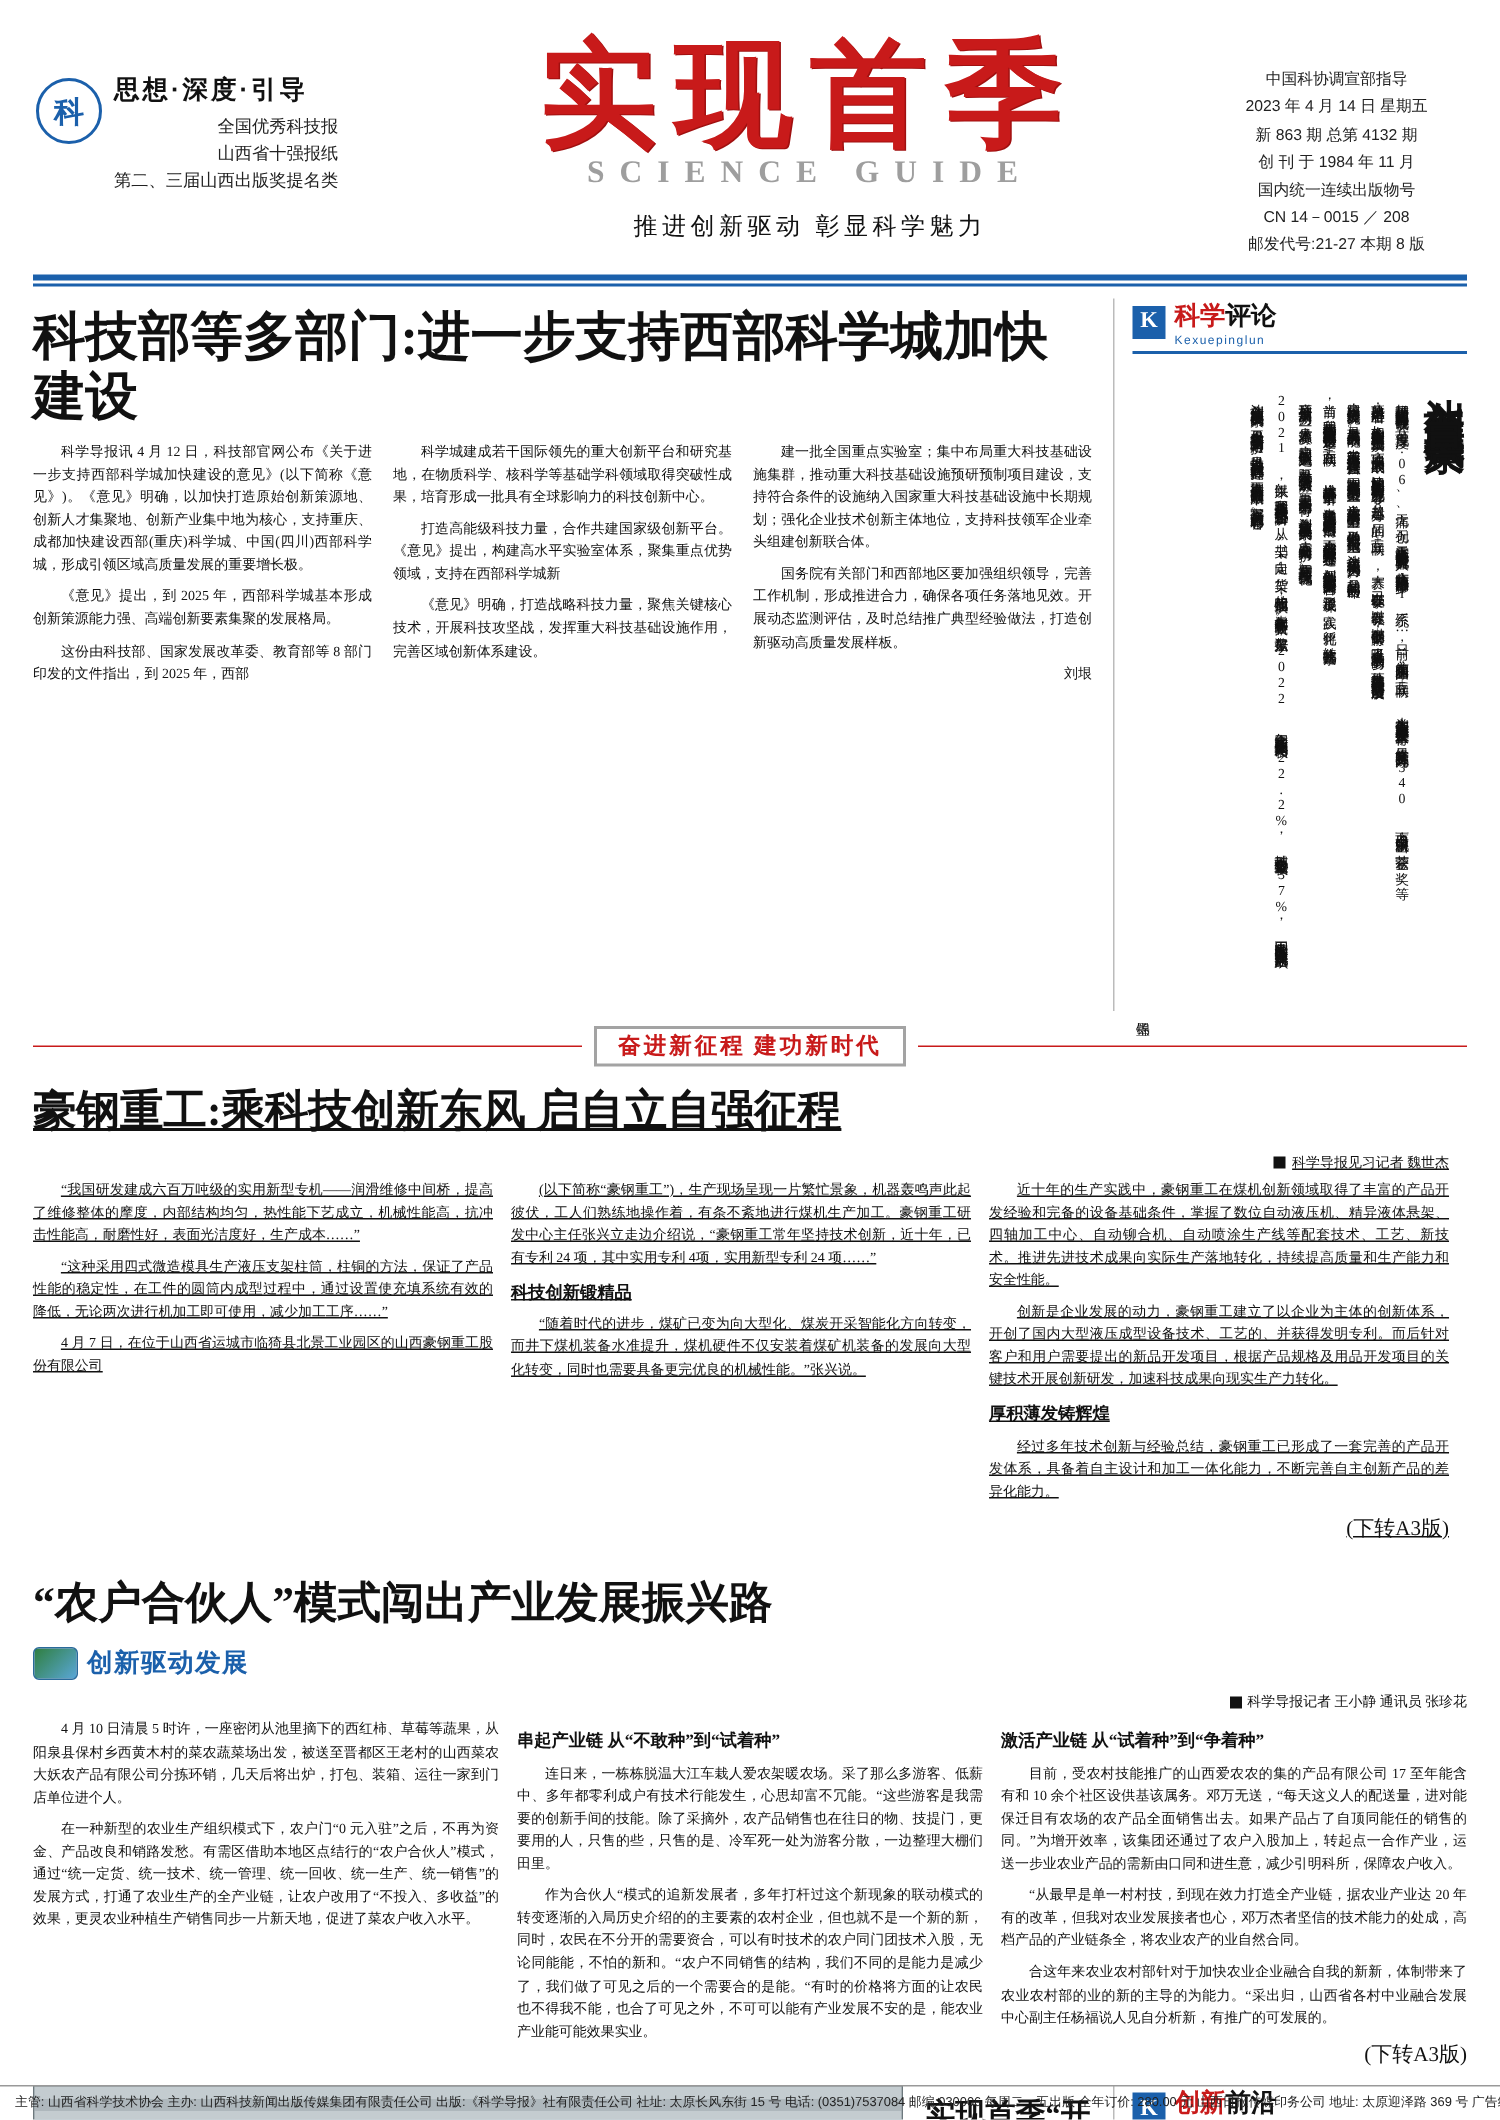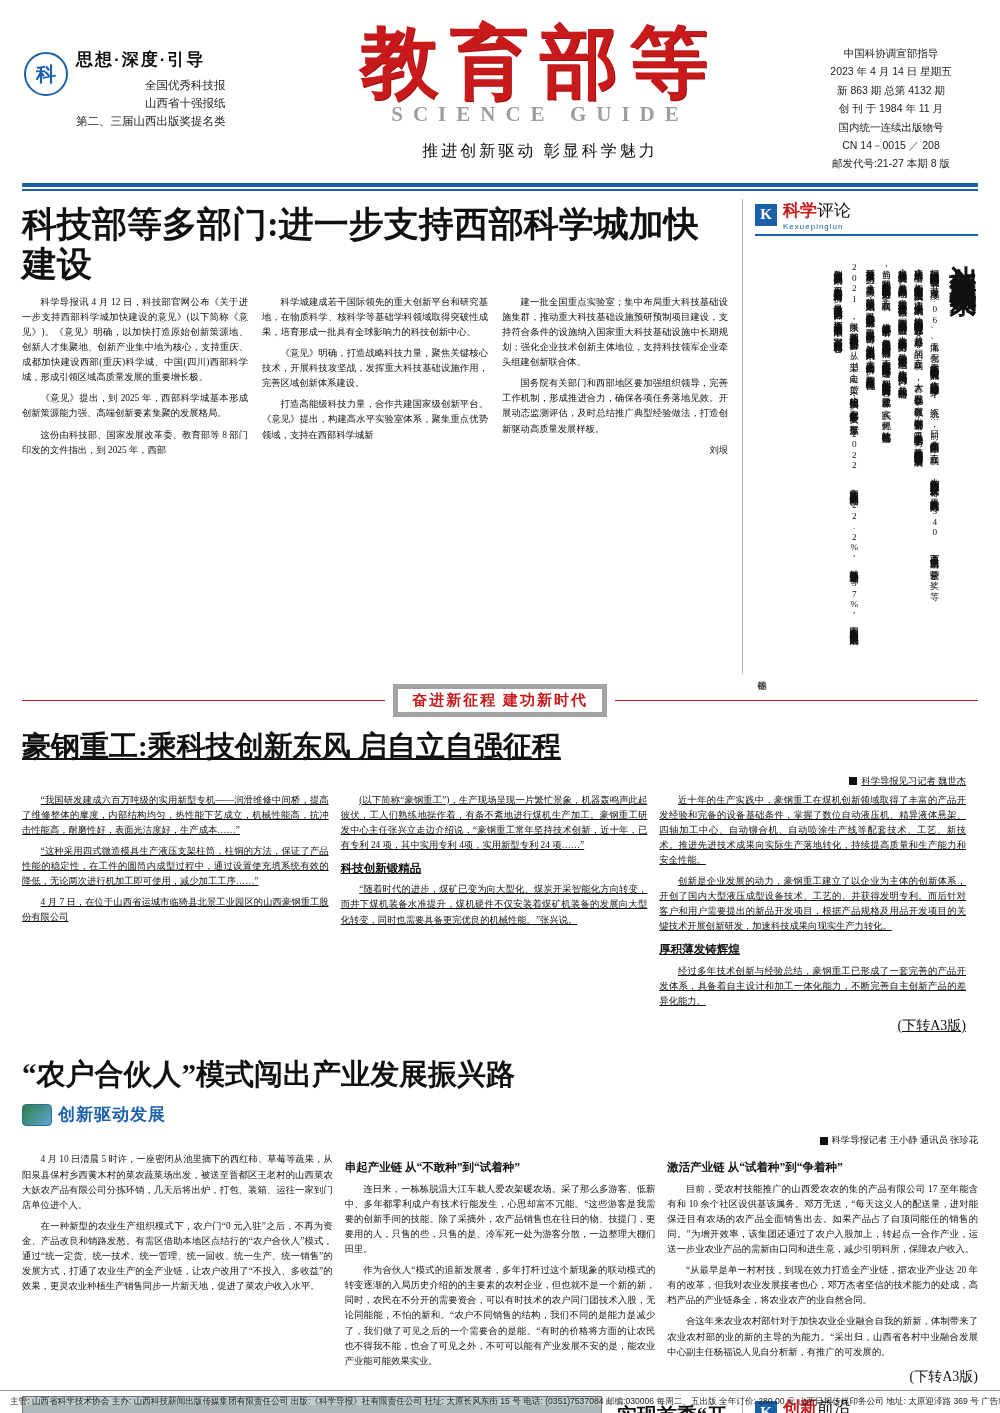--- a/index.html
+++ b/index.html
@@ -61,42 +61,42 @@
   .byline { text-align:right; font-size:9.3px; margin-top:4px; }
 
   
   .comment-col { width:236px; border-left:1px solid #bbb; padding-left:12px; }
   .brand-row { display:flex; align-items:center; gap:6px; border-bottom:2px solid #1b60ab; padding-bottom:3px;}
   .brand-k {
     width:22px;height:22px;background:#1b60ab;color:#fff;font-weight:bold;
     display:flex;align-items:center;justify-content:center;font-size:15px;font-family:"Liberation Serif",serif;
   }
   .brand-cn { color:#c81a1a; font-size:17px; font-weight:bold; }
-  .brand-cn2 { color:#111; font-size:17px; font-weight:normal; }
+  .brand-cn2 { color:#111; font-size:17px; font-weight:bold; }
   .brand-en { font-size:8px; color:#1b60ab; font-family:"Liberation Sans",sans-serif; letter-spacing:1px;}
   .vert-block { display:flex; margin-top:8px; height:430px; }
   .vert-title {
     writing-mode:vertical-rl; text-orientation:upright;
     font-size:27px; font-weight:bold; letter-spacing:2px;
     line-height:1.16; margin-left:4px; order:2; height:100%;
   }
   .vert-body {
     writing-mode:vertical-rl; text-orientation:upright;
     font-size:9.2px; line-height:1.75; letter-spacing:0.5px;
     height:100%; order:1; flex:1; text-align:justify;
   }
   .vert-body p { margin:0 0 4px 0; text-indent:2em;}
   .vert-sign { writing-mode:vertical-rl; text-orientation:upright; font-size:9.2px; order:0; align-self:flex-end;}
 
   
   .banner { display:flex; align-items:center; margin:10px 4px 4px 4px; }
   .banner .ln { flex:1; height:1px; background:#c81a1a; }
   .banner .txt {
     color:#c81a1a; font-weight:bold; font-size:15px; letter-spacing:2px;
-    border:5px solid #a3a3a3; padding:2px 14px; margin:0 8px;
+    border:2px solid #a3a3a3; padding:2px 14px; margin:0 8px;
   }
 
   
   .sec2 { display:flex; gap:14px; padding:0 4px; }
   .sec2-left { flex:1; border-right:1px solid #bbb; padding-right:12px;}
   .sec2-head { font-size:29px; font-weight:bold; margin:6px 0 8px 0; letter-spacing:0; }
   .src-line { font-size:9.3px; margin:0 0 5px 0;text-align:right; }
   .src-mark { display:inline-block; width:8px; height:8px; background:#111; margin-right:4px; vertical-align:middle;}
   .cols3 { display:flex; gap:12px; font-size:9.3px; line-height:1.62; text-align:justify; }
   .cols3 .col { flex:1; }
@@ -153,21 +153,21 @@
     <div class="mh-left">
       <div class="mh-logo">科</div>
       <div class="mh-left-txt">
         <div class="mh-slogan">思想·深度·引导</div>
         <div class="mh-sub">全国优秀科技报</div>
         <div class="mh-sub">山西省十强报纸</div>
         <div class="mh-sub">第二、三届山西出版奖提名类</div>
       </div>
     </div>
     <div class="mh-center">
-      <div class="mh-title">教育部等</div>
+      <div class="mh-title">实现首季</div>
       <div class="mh-title-en">SCIENCE  GUIDE</div>
       <div class="mh-tagline">推进创新驱动  彰显科学魅力</div>
     </div>
     <div class="mh-right">
       <div>中国科协调宣部指导</div>
       <div>2023 年 4 月 14 日 星期五</div>
       <div>新 863 期 总第 4132 期</div>
       <div>创 刊 于 1984 年 11 月</div>
       <div>国内统一连续出版物号</div>
       <div>CN 14－0015 ／ 208</div>
@@ -182,22 +182,22 @@
     <div class="lead-left">
       <div class="lead-headline">科技部等多部门:进一步支持西部科学城加快建设</div>
       <div class="lead-cols">
         <div class="col">
           <p>科学导报讯 4 月 12 日，科技部官网公布《关于进一步支持西部科学城加快建设的意见》(以下简称《意见》)。《意见》明确，以加快打造原始创新策源地、创新人才集聚地、创新产业集中地为核心，支持重庆、成都加快建设西部(重庆)科学城、中国(四川)西部科学城，形成引领区域高质量发展的重要增长极。</p>
           <p>《意见》提出，到 2025 年，西部科学城基本形成创新策源能力强、高端创新要素集聚的发展格局。</p>
           <p>这份由科技部、国家发展改革委、教育部等 8 部门印发的文件指出，到 2025 年，西部</p>
         </div>
         <div class="col">
           <p>科学城建成若干国际领先的重大创新平台和研究基地，在物质科学、核科学等基础学科领域取得突破性成果，培育形成一批具有全球影响力的科技创新中心。</p>
+          <p>打造高能级科技力量，合作共建国家级创新平台。《意见》提出，构建高水平实验室体系，聚集重点优势领域，支持在西部科学城新</p>
           <p>《意见》明确，打造战略科技力量，聚焦关键核心技术，开展科技攻坚战，发挥重大科技基础设施作用，完善区域创新体系建设。</p>
-          <p>打造高能级科技力量，合作共建国家级创新平台。《意见》提出，构建高水平实验室体系，聚集重点优势领域，支持在西部科学城新</p>
         </div>
         <div class="col">
           <p>建一批全国重点实验室；集中布局重大科技基础设施集群，推动重大科技基础设施预研预制项目建设，支持符合条件的设施纳入国家重大科技基础设施中长期规划；强化企业技术创新主体地位，支持科技领军企业牵头组建创新联合体。</p>
           <p>国务院有关部门和西部地区要加强组织领导，完善工作机制，形成推进合力，确保各项任务落地见效。开展动态监测评估，及时总结推广典型经验做法，打造创新驱动高质量发展样板。</p>
           <div class="byline">刘垠</div>
         </div>
       </div>
     </div>
 
     <div class="comment-col">

